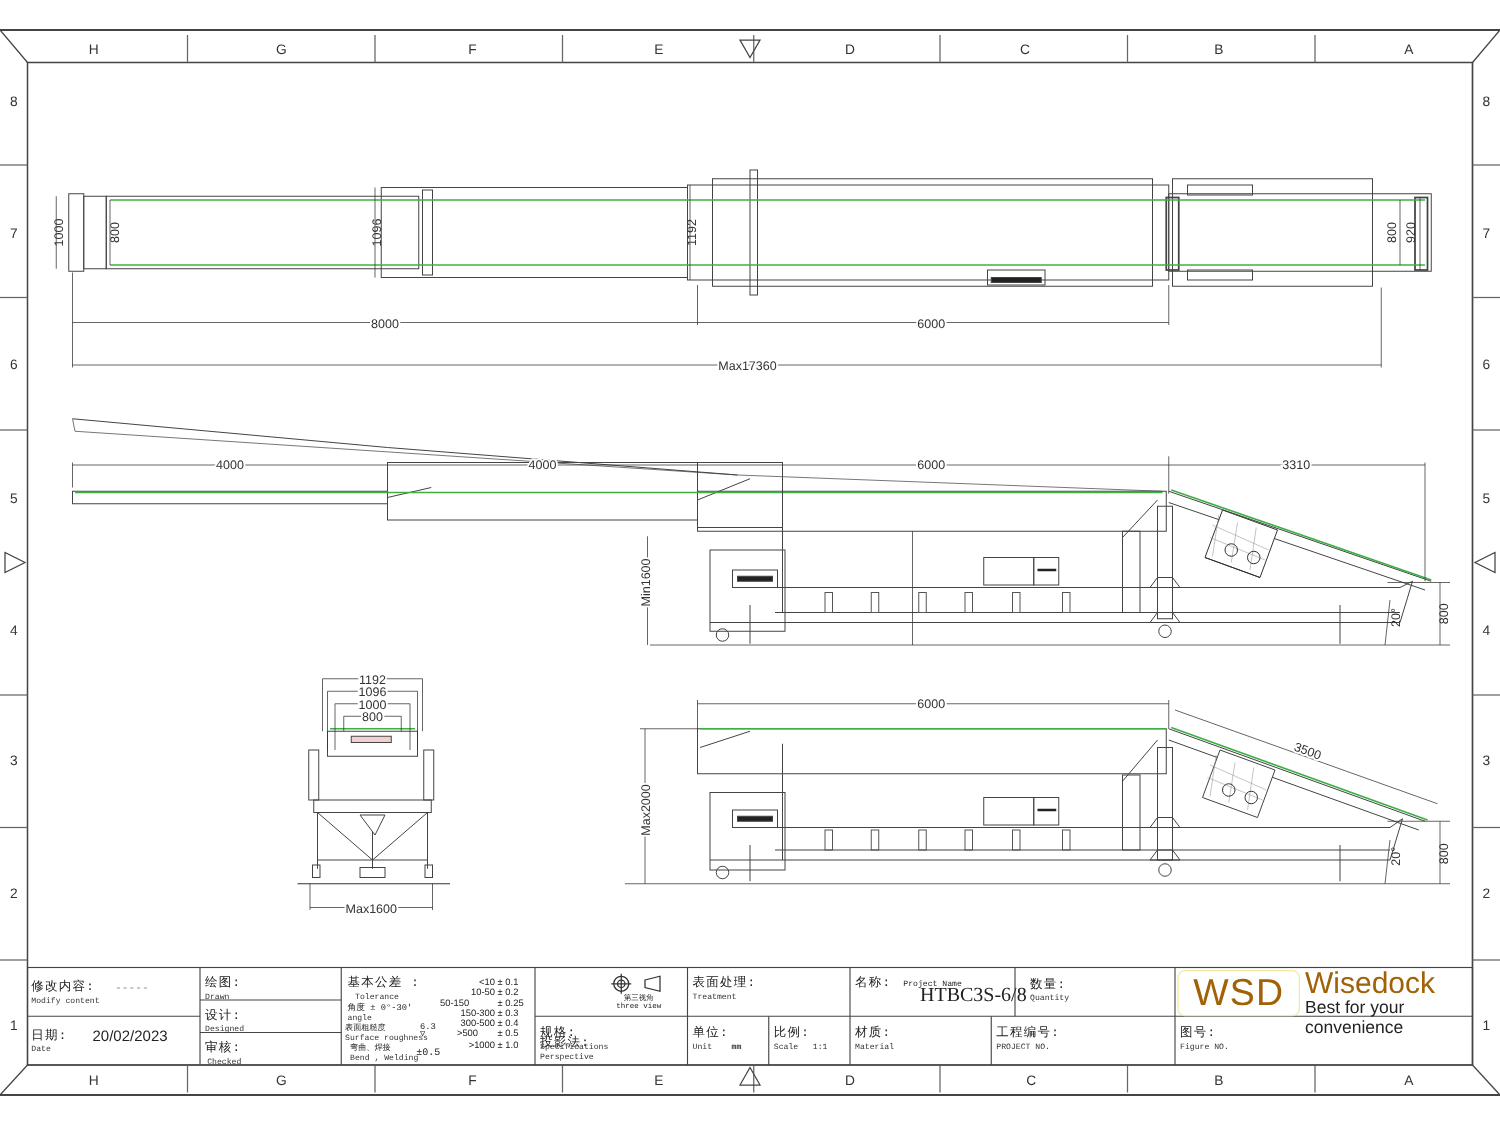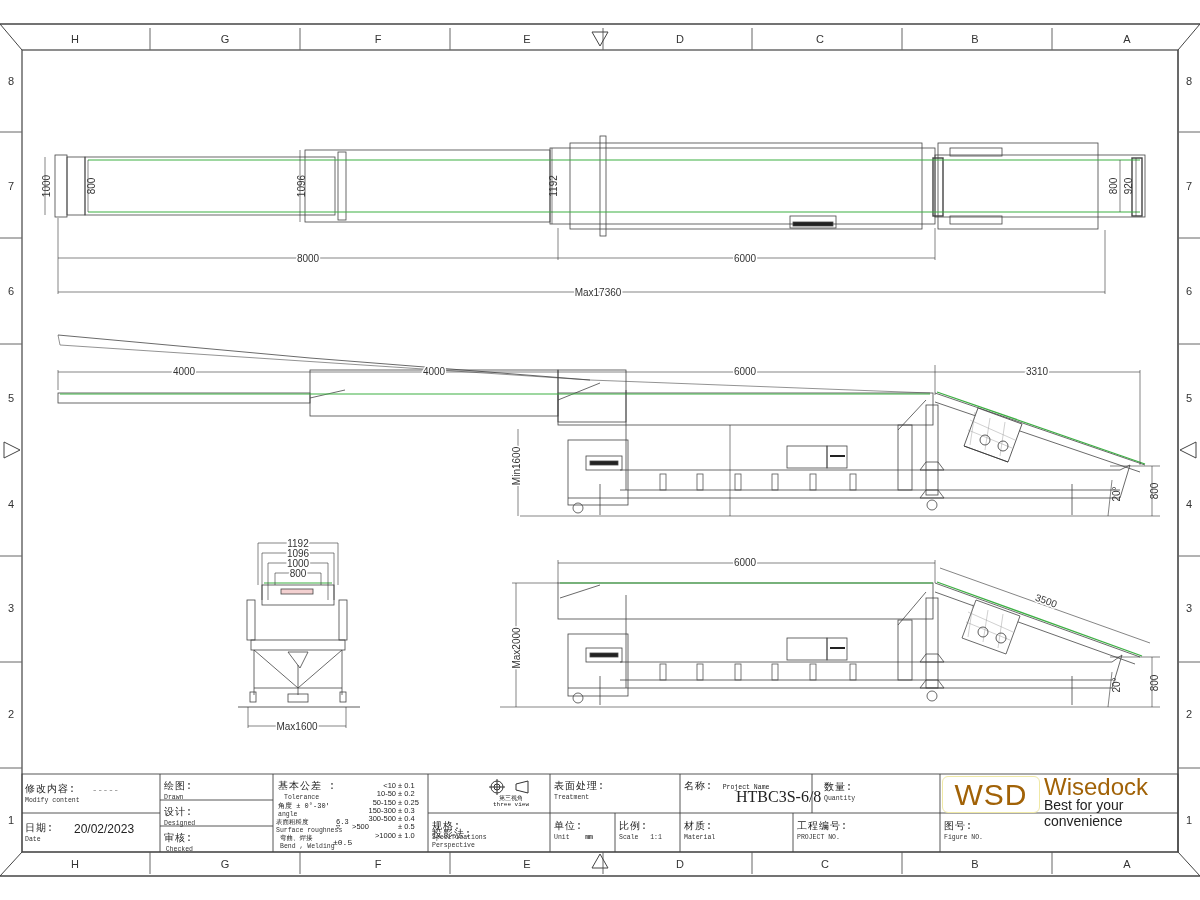--- a/index.html
+++ b/index.html
@@ -411,24 +411,24 @@
   <span>6.3</span><span style="display:block;margin-top:-3px">▽</span>
 </div>
 <div class="tb" style="left:280px;top:834px;font-size:6.5px;">
   <span>弯曲、焊接</span>
   <span class="en">Bend , Welding</span>
 </div>
 <div class="tb" style="left:333px;top:838px;font-size:8px;">±0.5</div>
 <div class="tb" style="left:352px;top:782px;font-size:7.5px;line-height:8.3px;font-family:'Liberation Sans',sans-serif;">
   <div><span style="display:inline-block;width:44px;text-align:right">&lt;10</span> <span>± 0.1</span></div>
   <div><span style="display:inline-block;width:44px;text-align:right">10-50</span> <span>± 0.2</span></div>
-  <div><span style="display:inline-block;width:44px;text-align:right">50-150</span> <span>± 0.25</span></div>
+  <div><span style="display:inline-block;width:44px;">50-150</span> <span>± 0.25</span></div>
   <div><span style="display:inline-block;width:44px;text-align:right">150-300</span> <span>± 0.3</span></div>
   <div><span style="display:inline-block;width:44px;text-align:right">300-500</span> <span>± 0.4</span></div>
-  <div><span style="display:inline-block;width:44px;text-align:left">&gt;500</span> <span>± 0.5</span></div>
+  <div><span style="display:inline-block;width:44px;text-align:center">&gt;500</span> <span>± 0.5</span></div>
   <div><span style="display:inline-block;width:44px;text-align:right">&gt;1000</span> <span>± 1.0</span></div>
 </div>
 
 <div class="tb" style="left:432px;top:776px;margin-top:48px;">
   <span class="cn">投影法:</span><span class="en">Perspective</span>
 </div>
 <svg style="left:488px;top:778px;" width="50" height="18">
   <circle cx="9" cy="9" r="6" fill="none" stroke="#333"></circle>
   <circle cx="9" cy="9" r="3" fill="none" stroke="#333"></circle>
   <line x1="1" y1="9" x2="17" y2="9" stroke="#333"></line>

